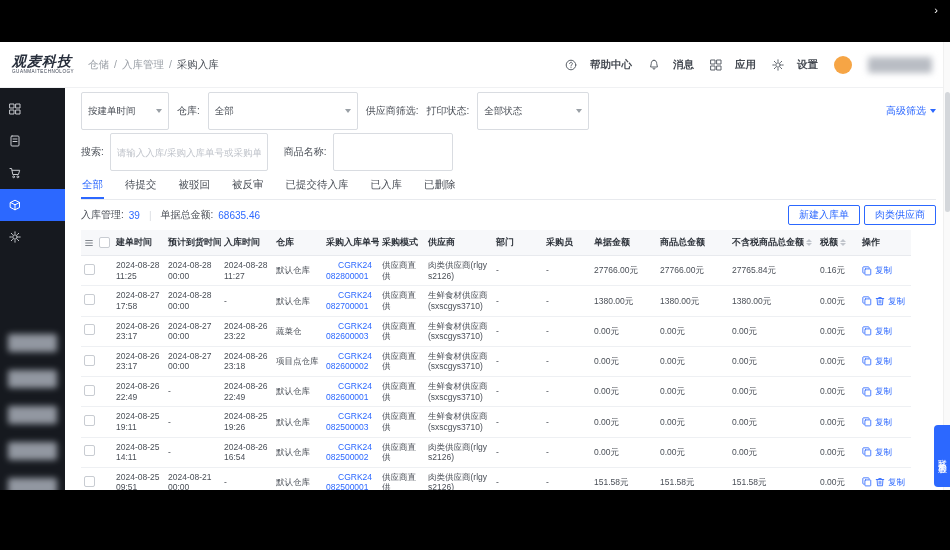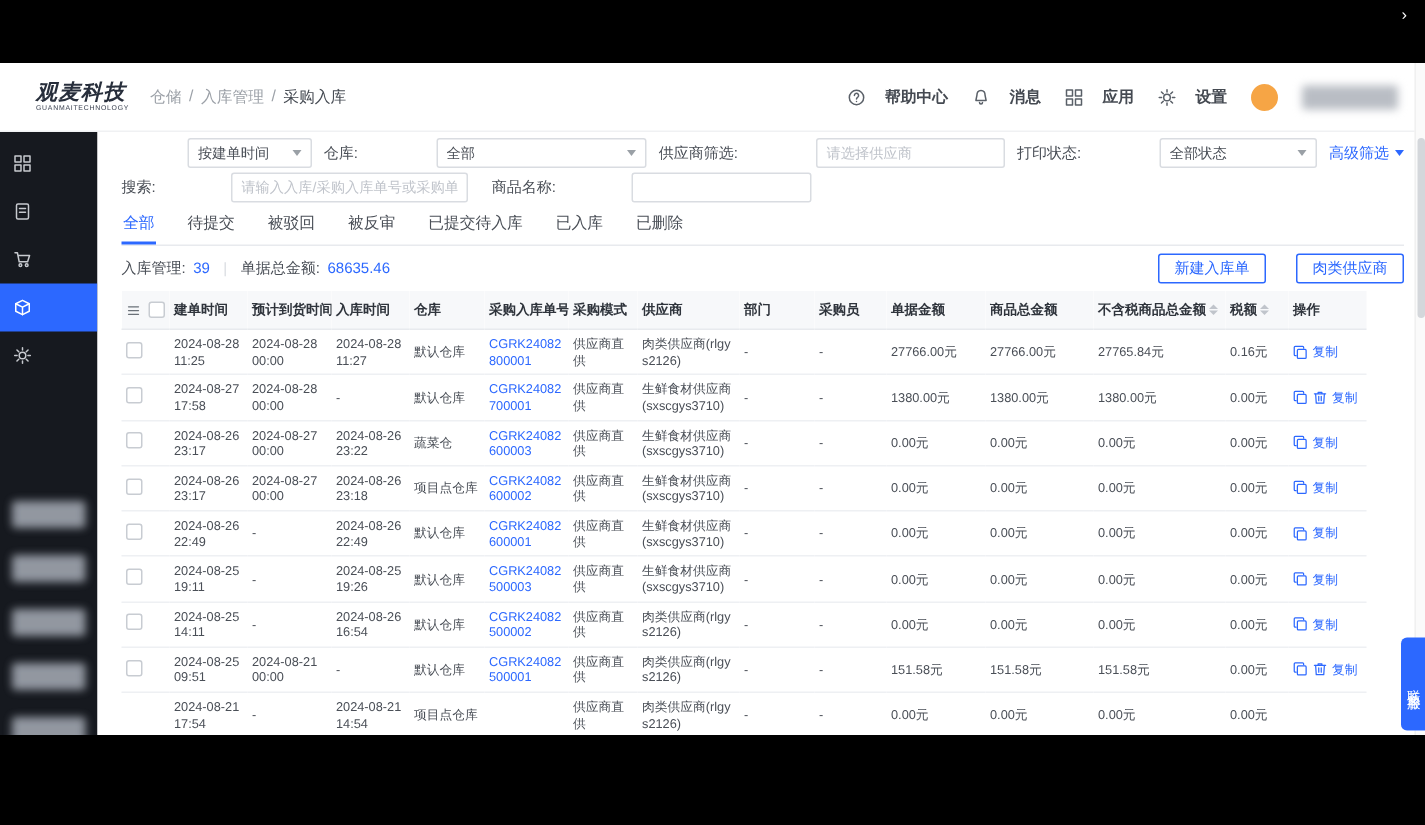--- a/index.html
+++ b/index.html
@@ -3,21 +3,21 @@
 <meta charset="utf-8">
 <style>
   * { margin:0; padding:0; box-sizing:border-box; }
   html,body { width:950px; height:550px; background:#000; overflow:hidden;
               font-family:"Liberation Sans","DejaVu Sans",sans-serif; }
   .letterbox-top { height:42px; background:#000; position:relative; }
   .corner-chev { position:absolute; right:12px; top:4px; color:#fff; font-size:11px; cursor:pointer; }
   .app { width:950px; height:448px; background:#fff; display:flex; flex-direction:column; position:relative; overflow:hidden; }
 
   
-  .header { height:46px; background:#fff; display:flex; align-items:center; padding:0 18px 0 24px;
+  .header { height:46px; background:#fff; display:flex; align-items:center; padding:0 18px 0 12px;
             border-bottom:1px solid #f0f1f3; flex-shrink:0; }
   .logo { display:flex; flex-direction:column; line-height:1; margin-right:14px; width:62px; }
   .logo-title { font-size:14px; font-weight:bold; font-style:italic; color:#272e3b; letter-spacing:1px; white-space:nowrap; }
   .logo-sub { font-size:4.6px; color:#3a4150; letter-spacing:.5px; margin-top:2px; white-space:nowrap; }
   .breadcrumb { font-size:10.5px; color:#9ca1a8; display:flex; gap:5px; }
   .breadcrumb .crumb.last { color:#474c54; }
   .header-right { margin-left:auto; display:flex; align-items:center; gap:16px; font-size:10.5px; color:#454a52; }
   .h-action { display:flex; align-items:center; gap:13px; cursor:pointer;font-weight:bold; }
   .h-action .icon { width:12px; height:12px; color:#5a6068; }
   .avatar { width:18px; height:18px; border-radius:50%; background:#f6a545; flex-shrink:0; }
@@ -38,21 +38,21 @@
   .sb-blur { height:18px; margin:9px 8px; background:#a8aeb8; border-radius:2px; filter:blur(3px); opacity:.85; flex-shrink:0; }
 
   
   .main { flex:1; background:#fff; padding:4px 14px 0 16px; position:relative; overflow:hidden; }
   .frow { display:flex; align-items:center; }
   .f1 { gap:8px; }
   .f2 { margin-top:3px; gap:6px; }
   .f3 { margin-top:4px; gap:8px; }
   .lbl { font-size:10px; color:#4a4f57; white-space:nowrap; }
   .ctrl { height:20px; border:1px solid #d9dce1; border-radius:2px; display:flex; align-items:center;
-          padding:0 6px; font-size:9.5px; color:#4a4f57; background:#fff; overflow:hidden; white-space:nowrap;margin-left:44px; }
+          padding:18px 6px; font-size:9.5px; color:#4a4f57; background:#fff; overflow:hidden; white-space:nowrap; }
   input.ctrl { outline:none; display:inline-block; }
   input.ctrl::placeholder { color:#c0c4cb; }
   .ctrl.sel span { flex:1; overflow:hidden; }
   .caret { width:0; height:0; border-left:3.5px solid transparent; border-right:3.5px solid transparent;
            border-top:4px solid #9aa0a6; margin-left:6px; flex-shrink:0; }
   .caret.blue { border-top-color:#2c68ff; margin-left:4px; }
   .w-timetype { width:88px; }
   .w-date { width:196px; color:#5a5f66; }
   .w-date .icon { width:11px; height:11px; margin-left:auto; color:#a3a8af; flex-shrink:0; }
   .w-warehouse { width:150px; }
@@ -71,30 +71,30 @@
   
   .tabs { margin-top:5px; border-bottom:1px solid #e8eaee; display:flex; gap:20px; }
   .tab { font-size:10.5px; color:#4a4f57; padding:2px 1px 5px; cursor:pointer; border-bottom:2px solid transparent; }
   .tab.active { color:#2c68ff; border-bottom-color:#2c68ff; }
 
   
   .summary { margin-top:5px; display:flex; align-items:center; gap:5px; }
   .s-label { font-size:10px; color:#4a4f57; }
   .s-value { font-size:10px; color:#2c68ff; }
   .s-div { color:#d9dce1; font-size:10px; margin:0 4px; }
-  .s-buttons { margin-left:auto; display:flex; gap:20px; }
+  .s-buttons { margin-left:auto; display:flex; gap:4px; }
 
   
   .table-wrap { margin-top:5px; }
   table { border-collapse:collapse; table-layout:fixed; width:830px; }
   th { background:#f7f8fa; font-size:9px; color:#2f343c; font-weight:bold; text-align:left;
        padding:6px 3px; border-bottom:1px solid #e8eaee; white-space:nowrap; overflow:hidden; }
   td { font-size:8.5px; color:#4a4f57; padding:4px 3px; border-bottom:1px solid #eef0f3;
        vertical-align:middle; word-break:break-all; line-height:1.25; }
-  .order-link { color:#2c68ff; cursor:pointer; text-decoration:none; }
+  .order-link { color:#2c68ff; cursor:pointer; text-decoration:none;margin-left:12px; }
   .ops { color:#2c68ff; display:flex; align-items:center; gap:3px; }
   .ops .icon { width:10px; height:10px; flex-shrink:0; cursor:pointer; }
   .ops a { color:#2c68ff; cursor:pointer; text-decoration:none; }
   .checkbox { width:11px; height:11px; border:1px solid #c8ccd2; border-radius:2px; background:#fff; display:inline-block; cursor:pointer; }
   .th-first { display:flex; align-items:center; gap:5px; }
   .th-first .icon { width:10px; height:10px; color:#6a7078; }
   .sort { display:inline-flex; flex-direction:column; gap:1px; margin-left:2px; vertical-align:middle; }
   .sort i { width:0; height:0; border-left:3px solid transparent; border-right:3px solid transparent; display:block; }
   .sort .up { border-bottom:3.5px solid #c0c4cb; }
   .sort .down { border-top:3.5px solid #c0c4cb; }
@@ -236,21 +236,20 @@
         <div class="ctrl sel w-timetype">
           <span>按建单时间</span>
             <i class="caret"></i>
         </div>
         <span class="lbl">仓库:</span>
         <div class="ctrl sel w-warehouse">
           <span>全部</span>
             <i class="caret"></i>
         </div>
         <span class="lbl">供应商筛选:</span>
-        <input class="ctrl w-supplier" placeholder="请选择供应商" style="">
         <span class="lbl">打印状态:</span>
         <div class="ctrl sel w-print">
           <span>全部状态</span>
             <i class="caret"></i>
         </div>
         <div class="adv-link">
           <span>高级筛选</span>
             <i class="caret blue"></i>
         </div>
       </div>

